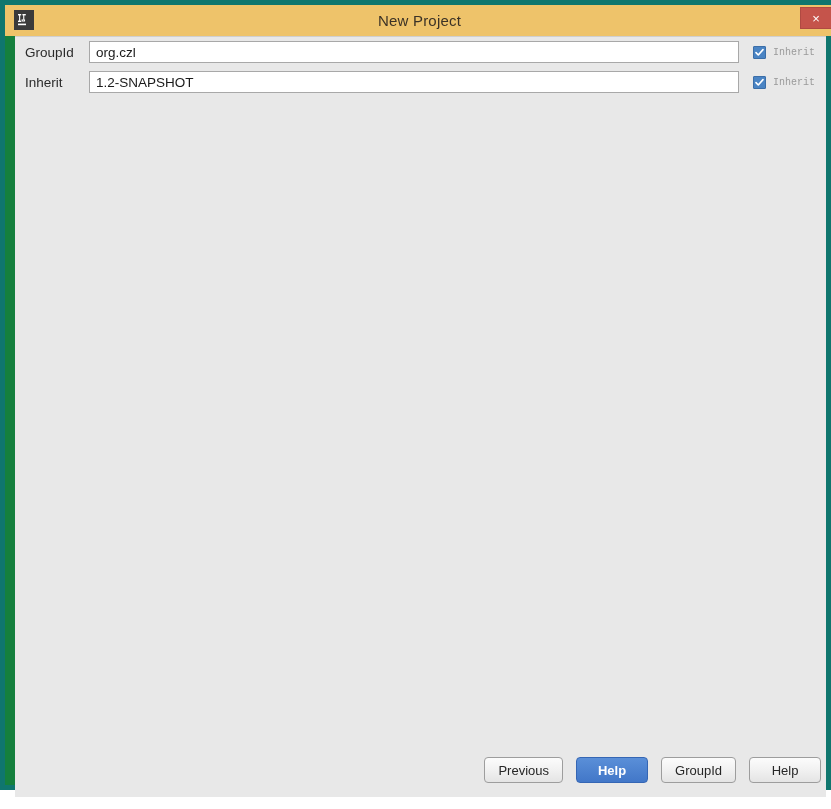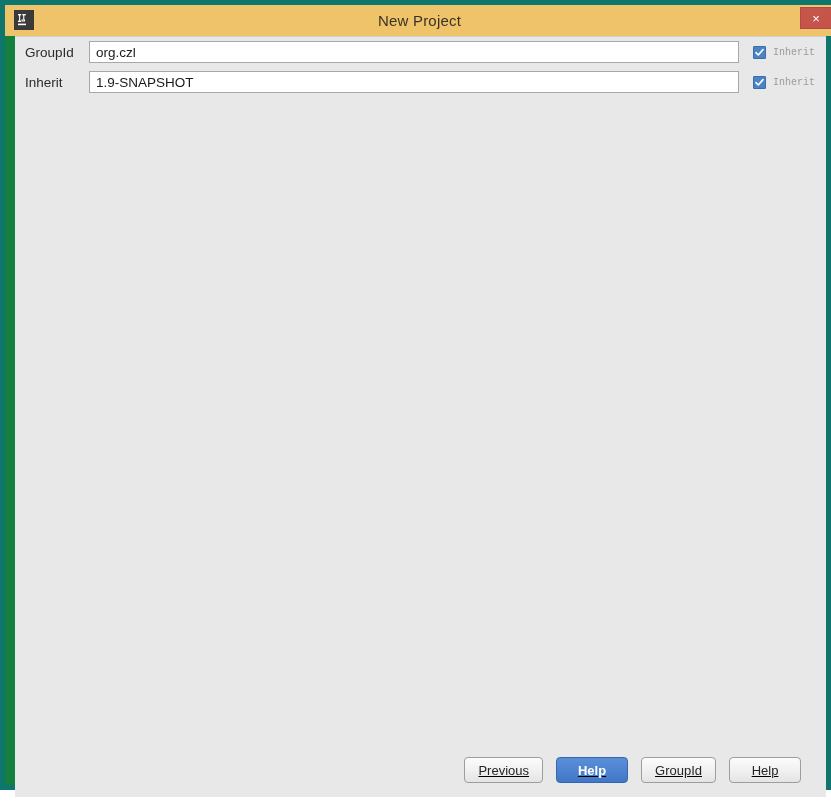--- a/index.html
+++ b/index.html
@@ -159,23 +159,22 @@
 
   
   .footer {
     position: absolute;
     left: 0;
     bottom: 14px;
     width: 811px;
     display: flex;
     justify-content: flex-end;
     align-items: flex-start;
-    padding-right: 25px;
-    box-sizing: border-box;
-    text-decoration: underline;
+    padding-right: 5px;
+    box-sizing: border-box;
   }
   .btn {
     height: 26px;
     min-width: 72px;
     margin-left: 13px;
     box-sizing: border-box;
     border: 1px solid #9d9d9d;
     border-radius: 4px;
     background: linear-gradient(to bottom, #fcfcfc 0%, #f1f1f1 50%, #e4e4e4 100%);
     color: #262626;
@@ -233,21 +232,21 @@
             </svg>
           </div>
           <div class="inherit-label">Inherit</div>
         </div>
       </div>
 
 
       <div class="form-row">
         <div class="field-label">Inherit</div>
         <div class="text-field wide">
-          <span>1.9-SNAPSHOT</span>
+          <span>1.2-SNAPSHOT</span>
         </div>
         <div class="inherit-wrap">
           <div class="checkbox">
             <svg width="9" height="9" viewBox="0 0 9 9">
               <path d="M1 4.6 L3.3 7 L8 1.6" fill="none" stroke="#ffffff" stroke-width="1.6" stroke-linecap="round" stroke-linejoin="round"></path>
             </svg>
           </div>
           <div class="inherit-label">Inherit</div>
         </div>
       </div>

